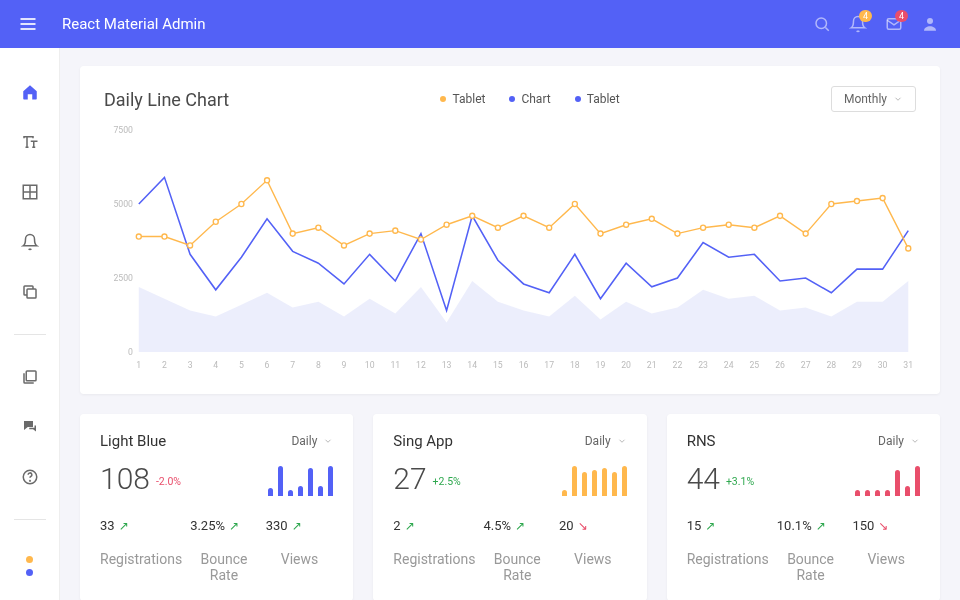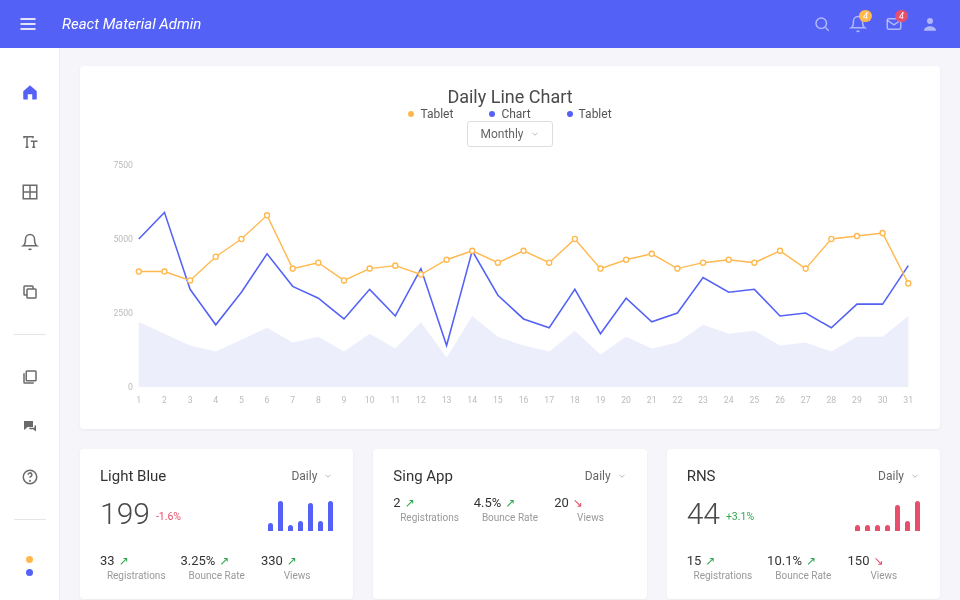--- a/index.html
+++ b/index.html
@@ -1,34 +1,34 @@
 <!DOCTYPE html>
 <html><head>
 <meta charset="utf-8">
 <style>
   * { box-sizing: border-box; margin: 0; padding: 0; }
   body { font-family: -apple-system, BlinkMacSystemFont, "Segoe UI", Roboto, sans-serif; background: #f5f5fa; color: #4a4a4a; overflow: hidden; }
-  .header { height: 48px; background: #5361f6; display: flex; align-items: center; padding: 10px 12px; color: #fff; font-style: italic; }
+  .header { height: 48px; background: #5361f6; display: flex; align-items: center; padding: 10px 12px; color: #fff; }
   .menu-btn { width: 32px; height: 32px; display: flex; align-items: center; justify-content: center; cursor: pointer; }
   .app-title { margin-left: 18px; font-size: 15px; font-weight: 400; }
   .header-spacer { flex: 1; }
   .header-icon { width: 36px; height: 36px; display: flex; align-items: center; justify-content: center; position: relative; color: rgba(255,255,255,0.55); cursor: pointer; }
   .badge { position: absolute; top: 4px; right: 4px; background: #ffb84d; color: #fff; font-size: 9px; padding: 1px 4px; border-radius: 8px; min-width: 12px; text-align:center; }
   .layout { display: flex; height: calc(100vh - 48px); }
   .sidebar { width: 60px; background: #fff; display: flex; flex-direction: column; align-items: center; padding-top: 32px; gap: 26px; border-right: 1px solid #eee; position: relative; }
   .sidebar-item { width: 24px; height: 24px; display: flex; align-items: center; justify-content: center; color: #6a6a6a; cursor: pointer; }
   .sidebar-item.active { color: #5361f6; }
   .sidebar-divider { width: 32px; border-top: 1px solid #e5e5e5; margin: 4px 0; }
   .sidebar-dot { width: 7px; height: 7px; border-radius: 50%; margin-top: 6px; }
   .content { flex: 1; padding: 18px 20px; overflow: auto; }
   .card { background: #fff; border-radius: 4px; box-shadow: 0 1px 3px rgba(0,0,0,0.05); padding: 20px 24px; }
   .chart-card { margin-bottom: 20px; }
-  .chart-head { display: flex; align-items: center; flex-direction: column; }
+  .chart-head { display: flex; align-items: center; }
   .chart-title { font-size: 18px; color: #4a4a4a; font-weight: 400; }
-  .legend { display: flex; gap: 36px; margin: 0 auto; }
+  .legend { display: flex; gap: 24px; margin: 0 auto; }
   .legend-item { display: flex; align-items: center; gap: 6px; font-size: 12px; color: #555; }
   .legend-dot { width: 6px; height: 6px; border-radius: 50%; }
   .period-btn { border: 1px solid #ddd; padding: 5px 12px; font-size: 12px; color: #666; background: #fff; border-radius: 3px; cursor: pointer; display: flex; align-items: center; gap: 6px; }
   .chart-body { position: relative; height: 250px; margin-top: 12px; }
   .chart-svg { width: 100%; height: 100%; }
   .axis-text { font-size: 9px; fill: #bbb; }
   .stats-row { display: grid; grid-template-columns: 1fr 1fr 1fr; gap: 20px; }
   .stat-card { background: #fff; border-radius: 4px; box-shadow: 0 1px 3px rgba(0,0,0,0.05); padding: 18px 20px; }
   .stat-head { display: flex; align-items: flex-end; justify-content: space-between; margin-bottom: 10px; }
   .stat-title { font-size: 15px; color: #333; }
@@ -38,21 +38,21 @@
   .pct-pos { color: #2fa84f; }
   .pct-neg { color: #e94e6b; }
   .mini-bars { display: flex; align-items: flex-end; gap: 5px; height: 36px; }
   .mini-bar { width: 5px; border-radius: 3px 3px 0 0; }
   .blue .mini-bar { background: #5361f6; }
   .orange .mini-bar { background: #ffb84d; }
   .pink .mini-bar { background: #e94e6b; }
   .stat-sub { display: grid; grid-template-columns: 1fr 1fr 1fr; gap: 8px; }
   .sub-item { text-align: center; }
   .sub-value { font-size: 13px; color: #333; display: flex; align-items: center; gap: 4px; }
-  .sub-label { font-size: 10px; color: #999; margin-top: 2px; }
+  .sub-label { font-size: 14px; color: #999; margin-top: 18px; }
   .arrow-up { color: #2fa84f; font-size: 12px; }
   .arrow-down { color: #e94e6b; font-size: 12px; }
   svg { display: block; }
 </style>
 </head>
 <body>
 
 <div class="header">
   <div class="menu-btn">
     <svg width="20" height="20" viewBox="0 0 24 24" fill="none" stroke="#fff" stroke-width="2">
@@ -256,22 +256,22 @@
         <div class="stat-title">Light Blue</div>
         <div class="period-btn" style="border:none;padding:2px 0">
           <span>Daily</span>
           <svg width="10" height="10" viewBox="0 0 24 24" fill="none" stroke="#aaa" stroke-width="2">
                 <polyline points="6 9 12 15 18 9"></polyline>
               </svg>
         </div>
       </div>
       <div class="stat-main">
         <div>
-          <span class="stat-value">199</span>
-          <span class="stat-pct pct-neg">-1.6%</span>
+          <span class="stat-value">108</span>
+          <span class="stat-pct pct-neg">-2.0%</span>
         </div>
         <div class="mini-bars blue">
               <div class="mini-bar" style="height:8px"></div>
               <div class="mini-bar" style="height:30px"></div>
               <div class="mini-bar" style="height:6px"></div>
               <div class="mini-bar" style="height:10px"></div>
               <div class="mini-bar" style="height:28px"></div>
               <div class="mini-bar" style="height:10px"></div>
               <div class="mini-bar" style="height:30px"></div>
             </div>
@@ -295,20 +295,35 @@
     <div class="stat-card">
       <div class="stat-head">
         <div class="stat-title">Sing App</div>
         <div class="period-btn" style="border:none;padding:2px 0">
           <span>Daily</span>
           <svg width="10" height="10" viewBox="0 0 24 24" fill="none" stroke="#aaa" stroke-width="2">
                 <polyline points="6 9 12 15 18 9"></polyline>
               </svg>
         </div>
       </div>
+      <div class="stat-main">
+        <div>
+          <span class="stat-value">27</span>
+          <span class="stat-pct pct-pos">+2.5%</span>
+        </div>
+        <div class="mini-bars orange">
+              <div class="mini-bar" style="height:6px"></div>
+              <div class="mini-bar" style="height:30px"></div>
+              <div class="mini-bar" style="height:24px"></div>
+              <div class="mini-bar" style="height:26px"></div>
+              <div class="mini-bar" style="height:28px"></div>
+              <div class="mini-bar" style="height:24px"></div>
+              <div class="mini-bar" style="height:30px"></div>
+            </div>
+      </div>
       <div class="stat-sub">
             <div class="sub-item">
       <div class="sub-value">2 <span class="arrow-up">↗</span></div>
       <div class="sub-label">Registrations</div>
     </div>
             <div class="sub-item">
       <div class="sub-value">4.5% <span class="arrow-up">↗</span></div>
       <div class="sub-label">Bounce Rate</div>
     </div>
             <div class="sub-item">

